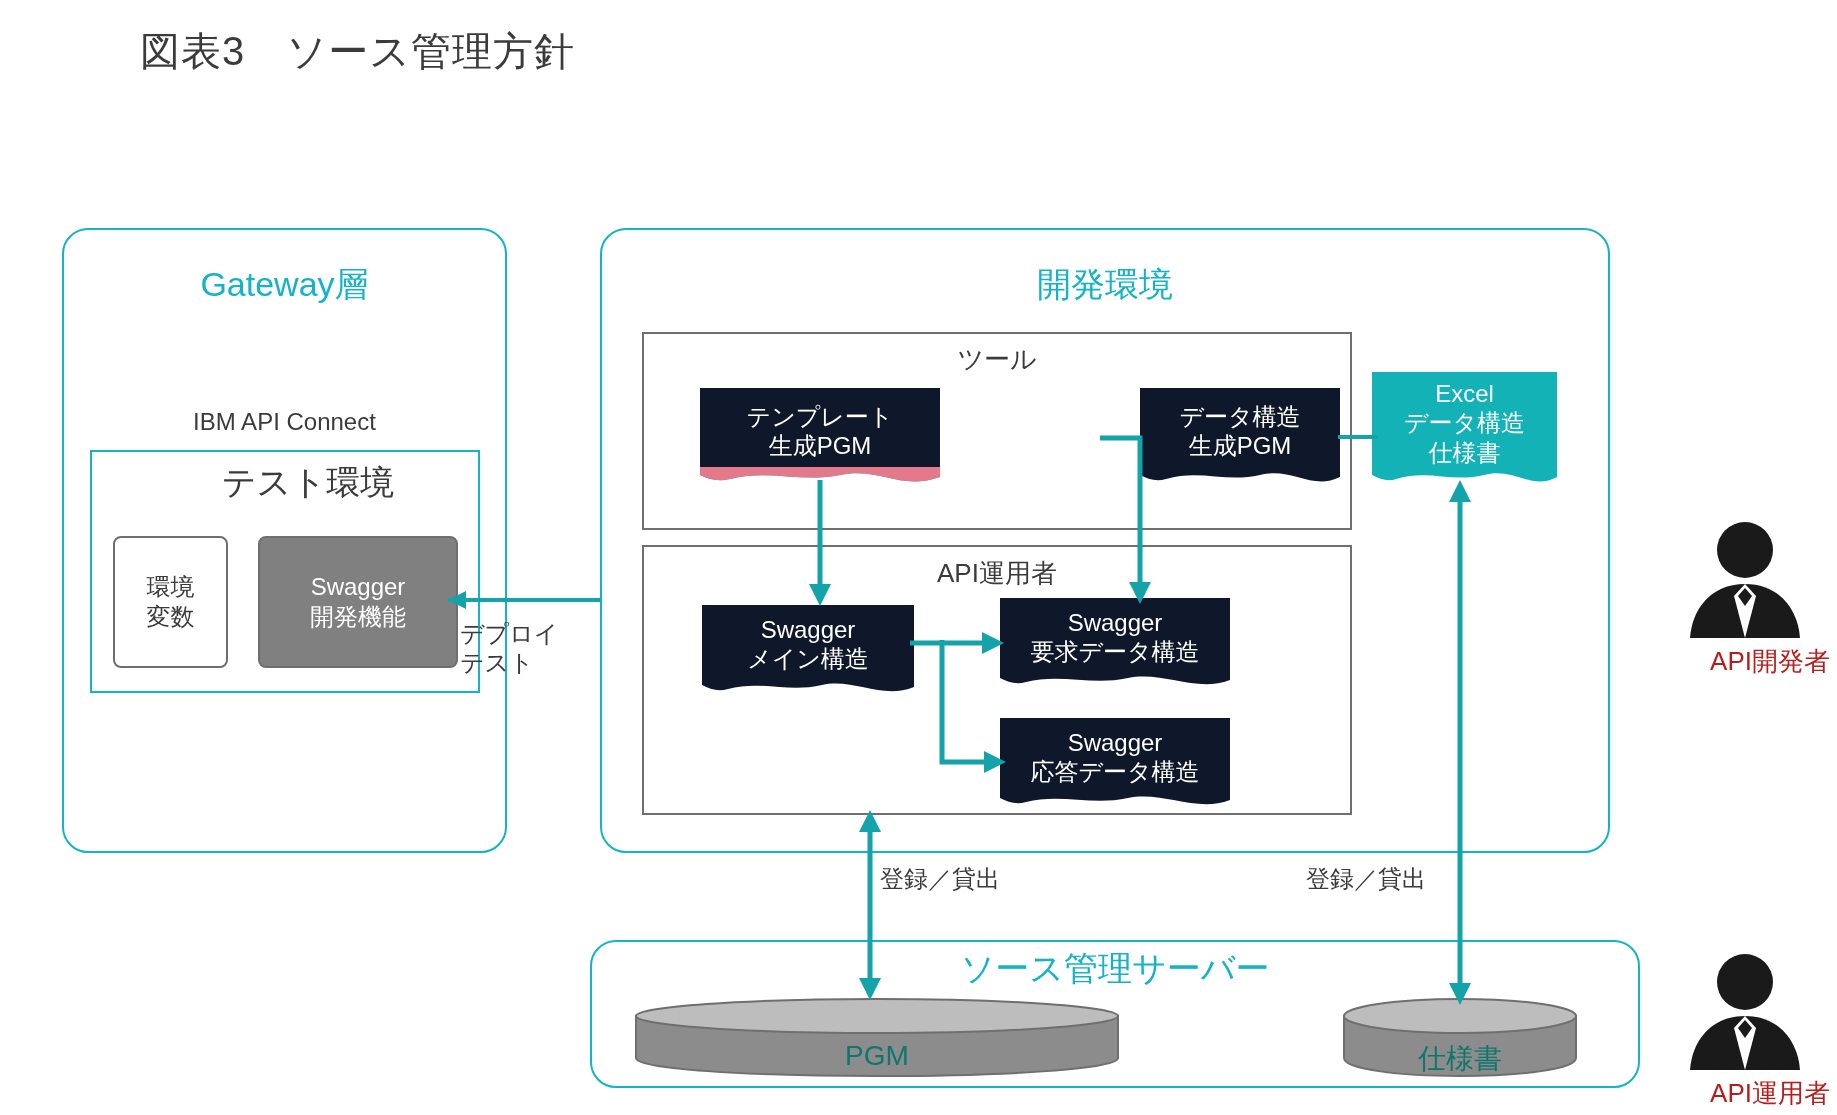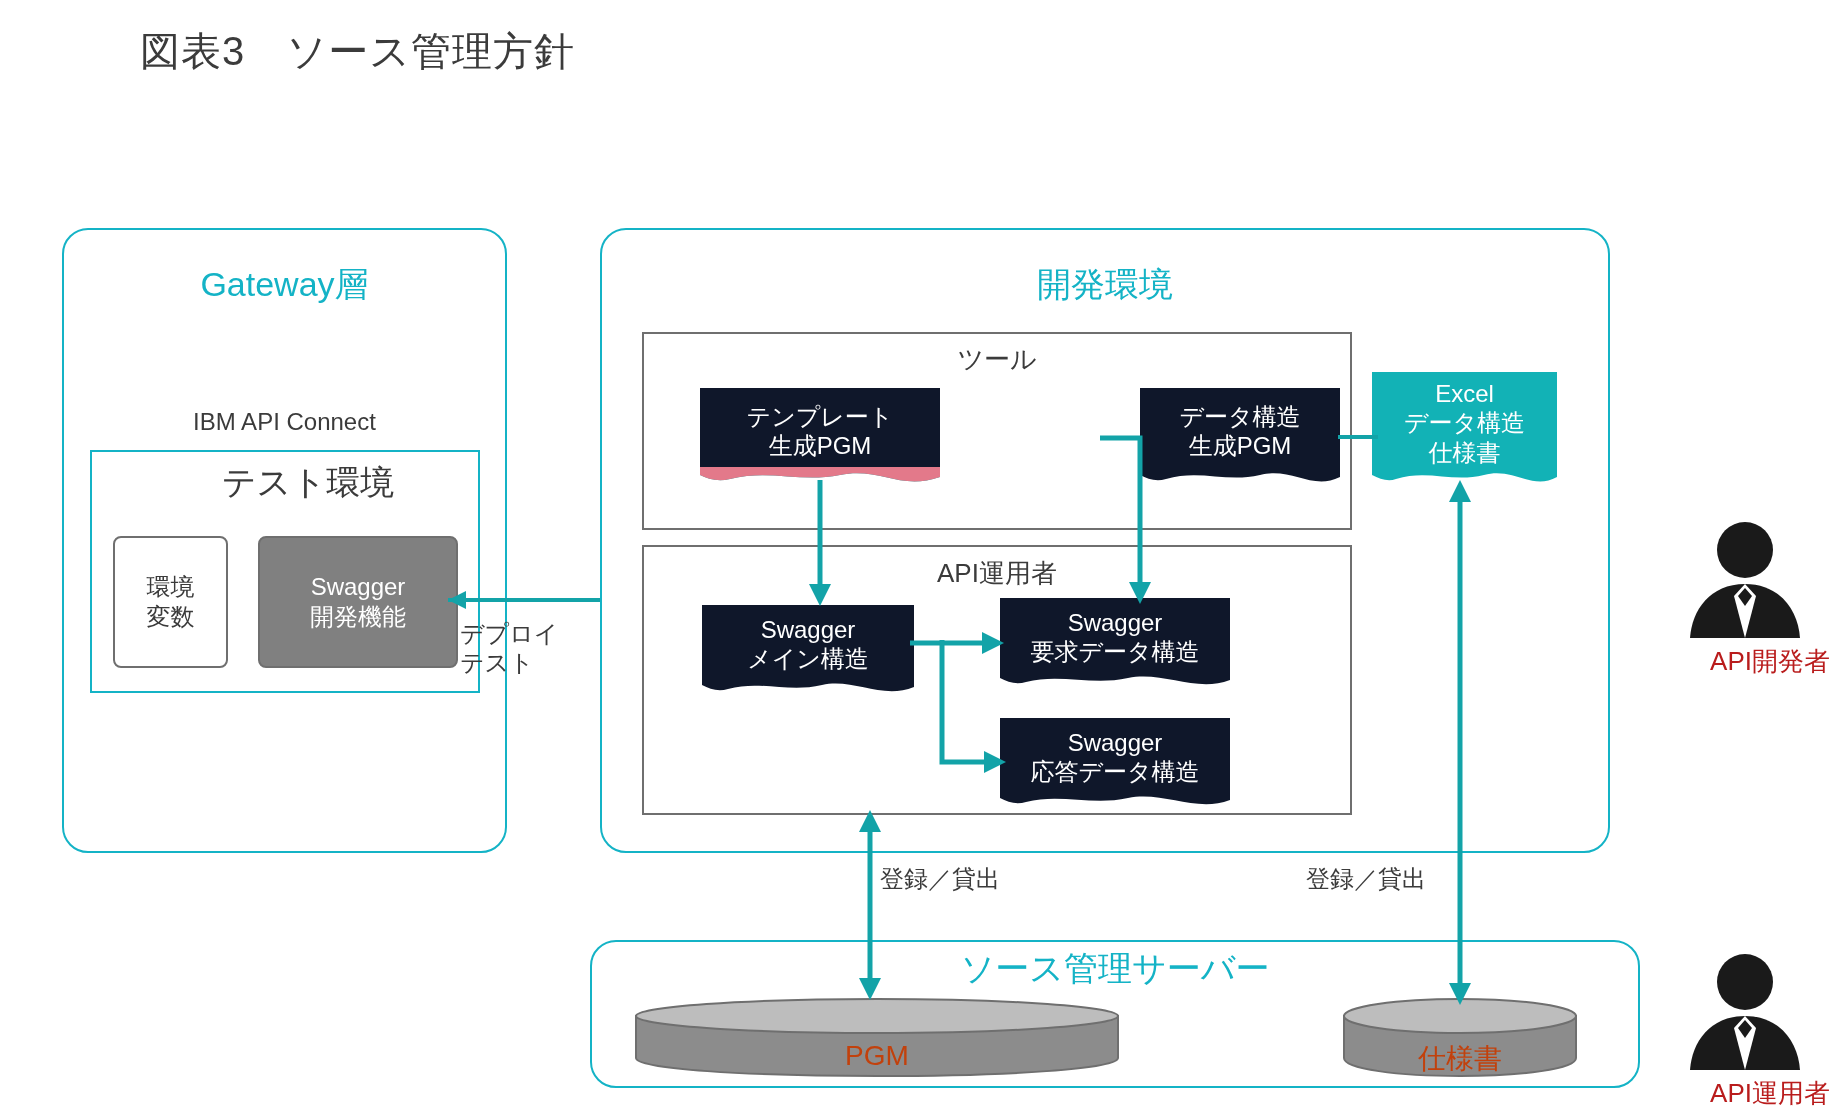--- a/index.html
+++ b/index.html
@@ -126,21 +126,21 @@
     line-height: 1.2;
   }
   .label-c { text-align: center; }
 
   
   .cyl-wrap { position: absolute; }
   .cyl-label {
     position: absolute;
     width: 100%;
     text-align: center;
-    color: #c2410c;
+    color: #0f766e;
     font-size: 28px;
   }
 
   
   .person-label {
     position: absolute;
     width: 100%;
     text-align: right;
     font-size: 26px;
     color: #b91c1c;

